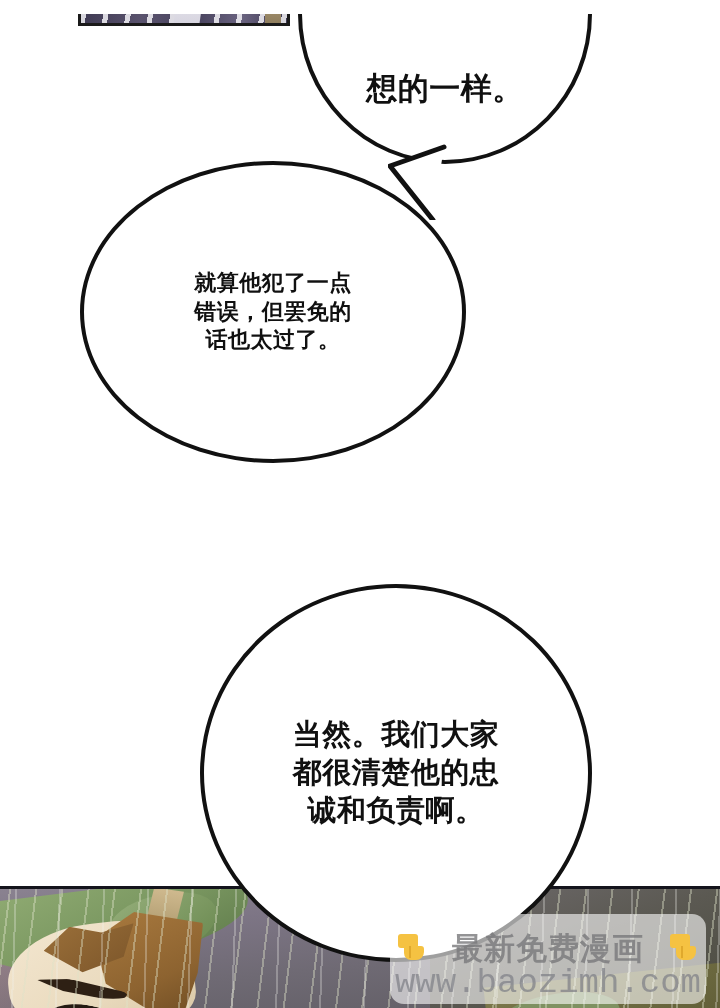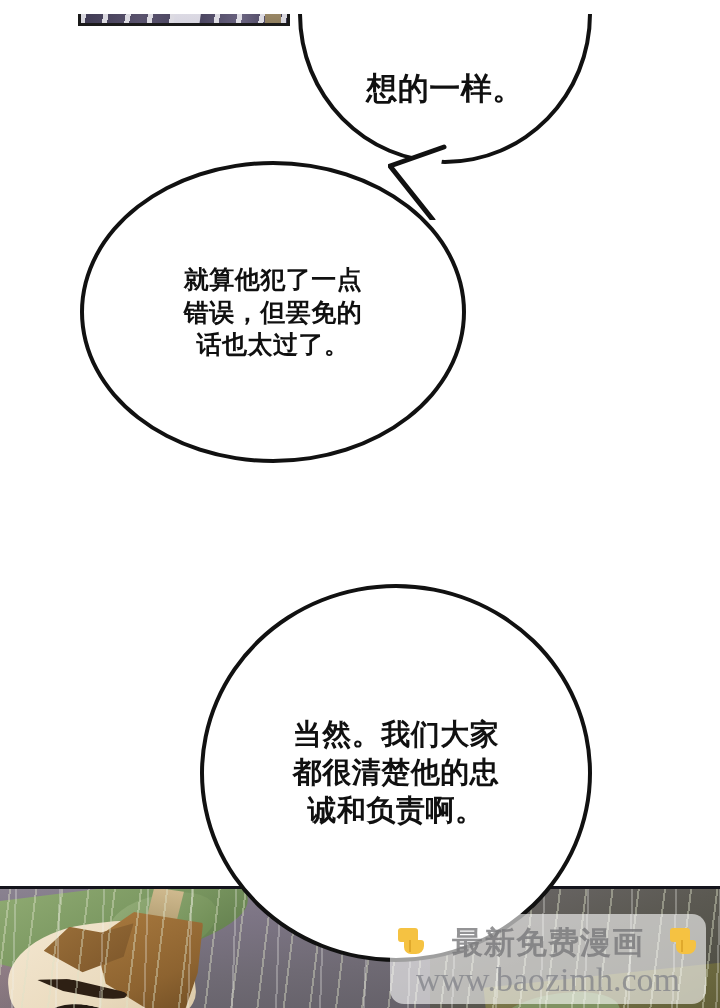--- a/index.html
+++ b/index.html
@@ -109,21 +109,21 @@
   }
 
   
   #bubble-2 {
     left: 80px;
     top: 147px;
     width: 386px;
     height: 302px;
   }
   #bubble-2 .bubble-text {
-    font-size: 25px;
+    font-size: 22px;
   }
 
   
   #bubble-3 {
     left: 200px;
     top: 570px;
     width: 392px;
     height: 378px;
   }
   #bubble-3 .bubble-text {
@@ -314,21 +314,21 @@
     border-radius: 14px;
     background: rgba(255,255,255,0.60);
     z-index: 30;
     overflow: hidden;
   }
   .wm-row {
     position: absolute;
     left: 0;
     width: 100%;
     display: flex;
-    align-items: center;
+    align-items: flex-end;
     justify-content: center;
     gap: 25px;
   }
   .wm-row-top {
     top: 6px;
     height: 44px;
   }
   .wm-cn {
     font-family: "DejaVu Sans", "Liberation Sans", sans-serif;
     font-size: 31px;
@@ -341,21 +341,21 @@
     font-size: 31px;
     line-height: 1;
     color: #f2c230;
   }
   .wm-hand svg { display: block; }
   .wm-row-bottom {
     top: 46px;
     height: 40px;
   }
   .wm-url {
-    font-family: Liberation Serif, serif;
+    font-family: Liberation Mono, monospace;
     font-size: 34px;
     font-weight: 400;
     color: rgba(126,128,134,0.72);
     letter-spacing: 0px;
     line-height: 1;
   }
 </style>
 </head>
 <body>
 

